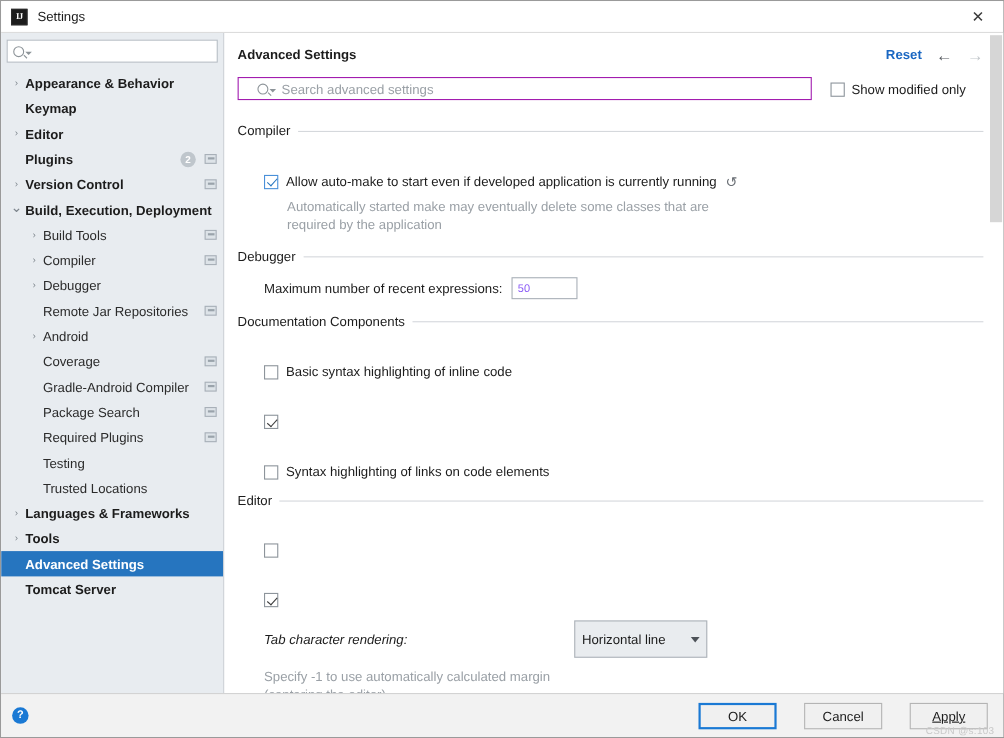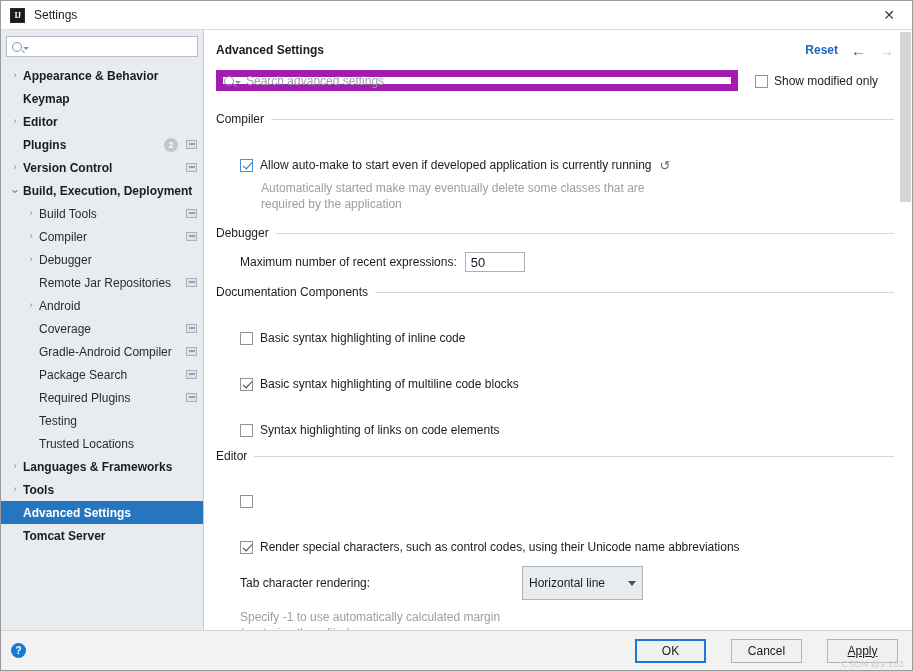--- a/index.html
+++ b/index.html
@@ -225,24 +225,24 @@
 
   .filter-row {
     display: flex;
     align-items: center;
     margin-bottom: 21px;
   }
   .adv-search {
     flex: 1;
     height: 21px;
     background: #ffffff;
-    border: 7px solid #a21caf;
-    display: flex;
-    align-items: center;
-    padding: 0 1px;
+    border: 1px solid #a21caf;
+    display: flex;
+    align-items: center;
+    padding: 0 17px;
     max-width: 522px;
   }
   .show-modified {
     margin-left: 17px;
     display: flex;
     align-items: flex-end;
     gap: 6px;
     font-size: 12px;
     color: #1c1c1c;
   }
@@ -325,22 +325,22 @@
     font-size: 12px;
   }
   .field-label { color: #1c1c1c; }
   .num-input {
     height: 20px;
     border: 1px solid #a9b0b7;
     background: #ffffff;
     padding: 0 5px;
     display: flex;
     align-items: center;
-    font-size: 13px;
-    color: #0f172a;
+    font-size: 10px;
+    color: #8b5cf6;
     margin-left: 8px;
   }
   .num-input.w60 { width: 60px; }
   .unit { margin-left: 9px; color: #1c1c1c; }
 
   .combo {
     width: 121px;
     height: 21px;
     background: #e9ecef;
     border: 1px solid #adb3b9;
@@ -355,20 +355,21 @@
     margin-left: auto;
     width: 0; height: 0;
     border-left: 4px solid transparent;
     border-right: 4px solid transparent;
     border-top: 5px solid #4d5258;
   }
   .label-col {
     width: 282px;
     flex: none;
     color: #1c1c1c;
+    font-style: italic;
   }
 
   
   .vscroll {
     position: absolute;
     right: 1px; top: 2px;
     width: 11px;
     bottom: 2px;
   }
   .vthumb {
@@ -628,38 +629,36 @@
               <div class="group-head">
                 <span class="group-title">Documentation Components</span>
                 <span class="group-line"></span>
               </div>
               <label class="setting-row">
                 <span class="cb plain"></span>
                 <span>Basic syntax highlighting of inline code</span>
               </label>
               <label class="setting-row">
                 <span class="cb checked plain"></span>
-                <span>Basic syntax highlighting of multiline code blocks</span>
               </label>
               <label class="setting-row">
                 <span class="cb plain"></span>
                 <span>Syntax highlighting of links on code elements</span>
               </label>
             </div>
             <div class="group">
               <div class="group-head">
                 <span class="group-title">Editor</span>
                 <span class="group-line"></span>
               </div>
               <label class="setting-row">
                 <span class="cb plain"></span>
               </label>
               <label class="setting-row">
                 <span class="cb checked plain"></span>
-                <span>Render special characters, such as control codes, using their Unicode name abbreviations</span>
               </label>
               <div class="field-row">
                 <span class="label-col">Tab character rendering:</span>
                 <span class="combo">
                   <span>Horizontal line</span>
                   <span class="chev"></span>
                 </span>
               </div>
               <div class="hint" style="margin-left: 24px; max-width: 300px;">Specify -1 to use automatically calculated margin (centering the editor)</div>
             </div>

